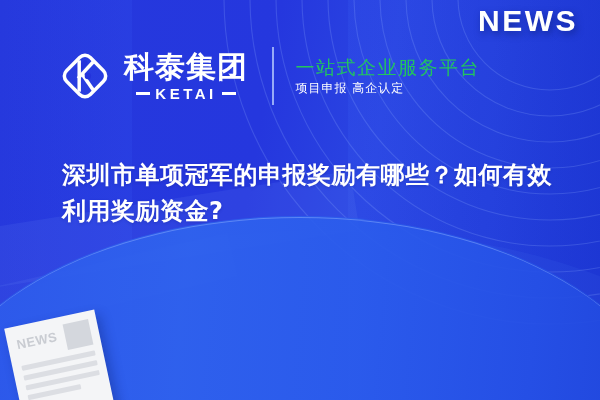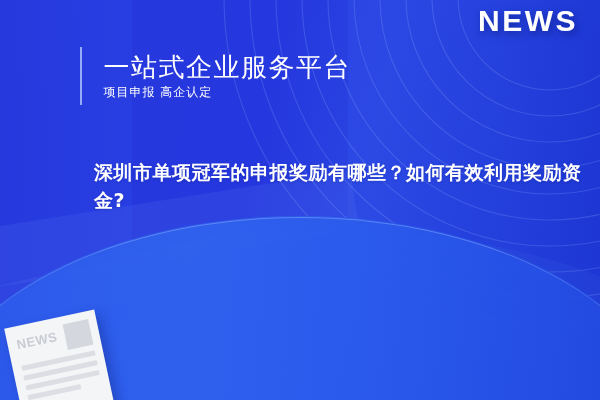--- a/index.html
+++ b/index.html
@@ -176,22 +176,22 @@
     margin: 0 22px 0 24px;
     flex: 0 0 1.5px;
   }
 
   .tagline-block {
     display: flex;
     flex-direction: column;
     justify-content: center;
   }
   .tagline-main {
-    font-size: 26px;
-    color: #ffffff;
+    font-size: 19px;
+    color: #22c55e;
     letter-spacing: 1.5px;
     line-height: 1.12;
     font-family: "DejaVu Sans", "Liberation Sans", sans-serif;
     font-weight: 400;
   }
   .tagline-sub {
     font-size: 12px;
     color: #ffffff;
     letter-spacing: 1px;
     margin-top: 4px;
@@ -200,27 +200,26 @@
     font-weight: 400;
   }
 
   
   .headline {
     position: absolute;
     left: 62px;
     top: 158px;
     width: 500px;
     color: #ffffff;
-    font-size: 19px;
+    font-size: 24px;
     font-weight: 700;
     line-height: 1.48;
     letter-spacing: 0.5px;
     font-family: "DejaVu Sans", "Liberation Sans", sans-serif;
     text-shadow: 0 1px 3px rgba(10,25,110,0.25);
-    margin-left: 32px;
   }
 
   
   .paper {
     position: absolute;
     left: 14px;
     top: 318px;
     width: 92px;
     height: 104px;
     background: #f4f5f7;
@@ -287,20 +286,43 @@
   </svg>
 
   <div class="sweep-soft"></div>
   <div class="sweep"></div>
   <div class="sweep-hairline"></div>
 
   <div class="news-word">NEWS</div>
 
   <div class="header">
 
+    <div class="logo-block">
+      <svg class="logo-mark" viewBox="0 0 100 100">
+        <g transform="rotate(45 50 50)">
+          <rect x="21" y="21" width="58" height="58" rx="13" ry="13" fill="none" stroke="#ffffff" stroke-width="6"></rect>
+          <path d="M 34 34 L 34 50" stroke="#2433dc" stroke-width="9" stroke-linecap="round"></path>
+        </g>
+        <g stroke="#ffffff" fill="none" stroke-width="6" stroke-linecap="square">
+          <path d="M 40 26 L 40 74"></path>
+          <path d="M 40 52 L 62 28"></path>
+          <path d="M 46 48 L 64 74"></path>
+        </g>
+        <circle cx="55" cy="50" r="5.5" fill="#2433dc" stroke="#ffffff" stroke-width="0"></circle>
+      </svg>
+
+      <div class="logo-text">
+        <div class="logo-cn">科泰集团</div>
+        <div class="logo-en-row">
+          <span class="logo-dash"></span>
+          <span class="logo-en">KETAI</span>
+          <span class="logo-dash"></span>
+        </div>
+      </div>
+    </div>
 
     <div class="divider"></div>
 
     <div class="tagline-block">
       <div class="tagline-main">一站式企业服务平台</div>
       <div class="tagline-sub">项目申报 高企认定</div>
     </div>
 
   </div>
 

